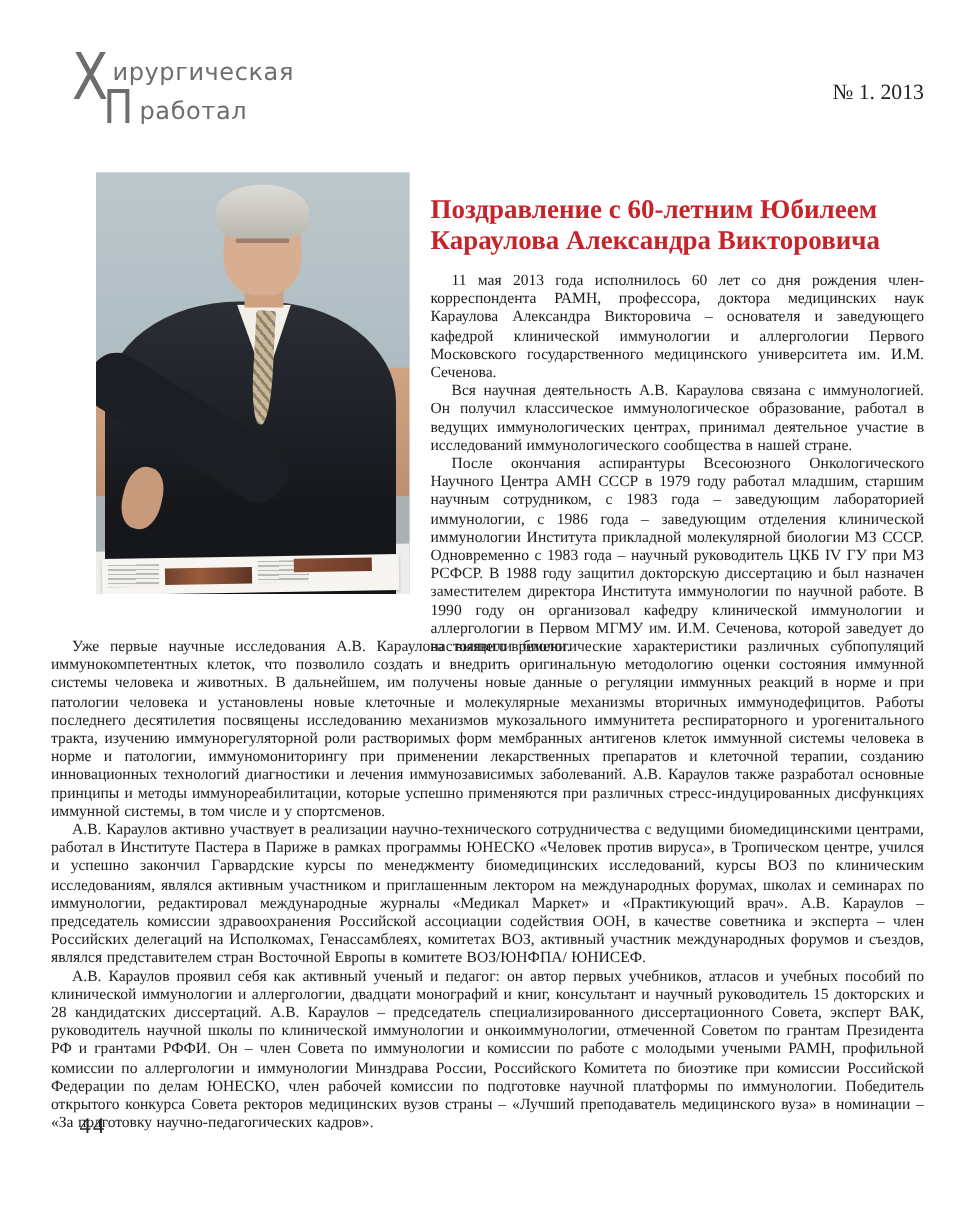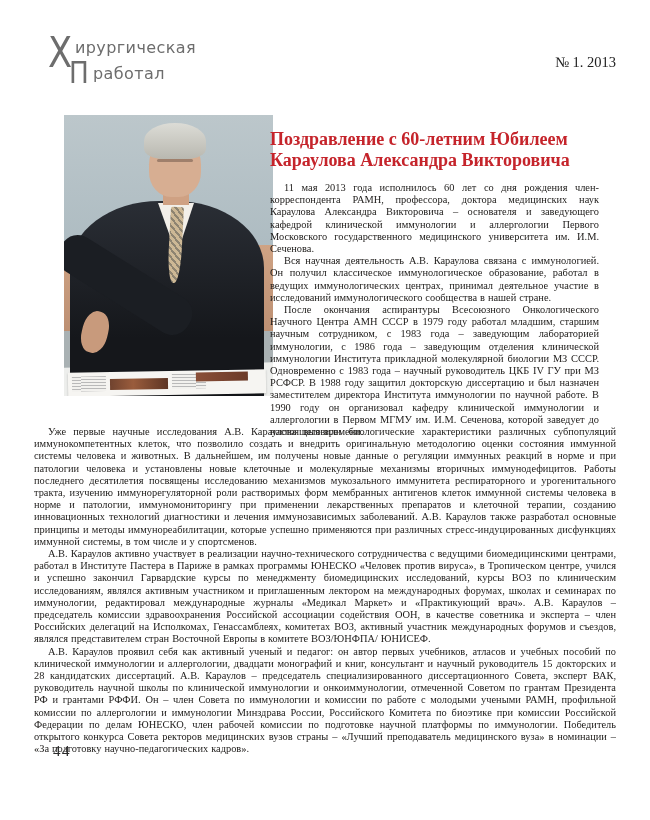--- a/index.html
+++ b/index.html
@@ -53,21 +53,21 @@
   .ph-neck{position:absolute; left:99px; top:72px; width:26px; height:18px;
            background:#cfa183;}
   .ph-face{position:absolute; left:85px; top:22px; width:52px; height:60px;
            background:#d7ae92; border-radius:46% 46% 42% 42%;}
   .ph-hair{position:absolute; left:80px; top:8px; width:62px; height:36px;
            background:linear-gradient(180deg,#dcdcd6,#b9b8b0); border-radius:50% 50% 30% 30%;}
   .ph-brow{position:absolute; left:93px; top:44px; width:36px; height:3px;
            background:rgba(90,70,60,.45); border-radius:2px;}
 
   
-  .right-col{position:absolute; left:270px; top:115px; width:329px;}
+  .right-col{position:absolute; left:287px; top:115px; width:329px;}
   .title{margin:14px 0 11px 0; font-size:18px; line-height:21px; font-weight:bold;}
   .intro p, .body-text p{
     margin:0; font-size:10.4px; line-height:12.2px; text-align:justify;
     text-indent:14px; word-spacing:.4px;
   }
   
   .body-text{position:absolute; left:34px; top:426px; width:582px;}
 
   .page-num{position:absolute; left:53px; top:743px; font-size:15px;
             letter-spacing:1.5px; color:#2a2a2a;}

